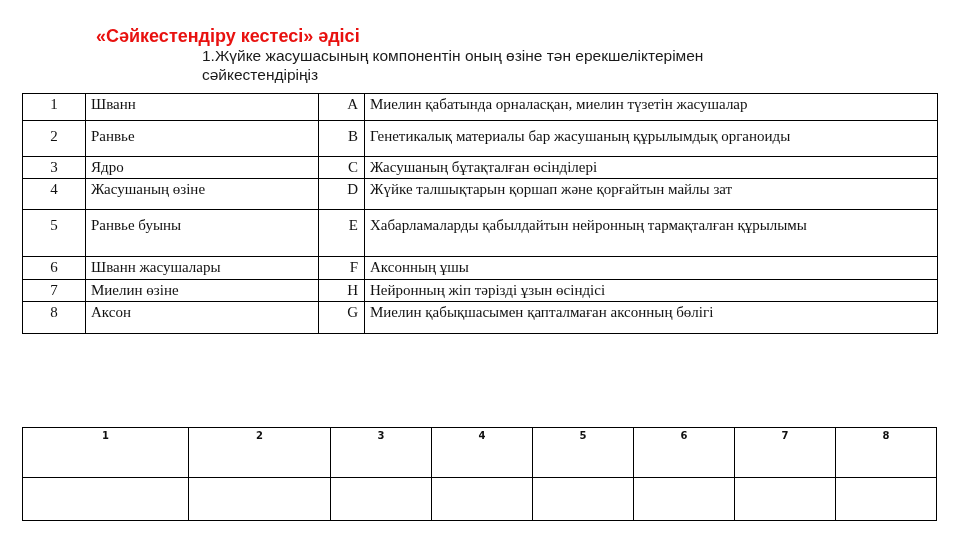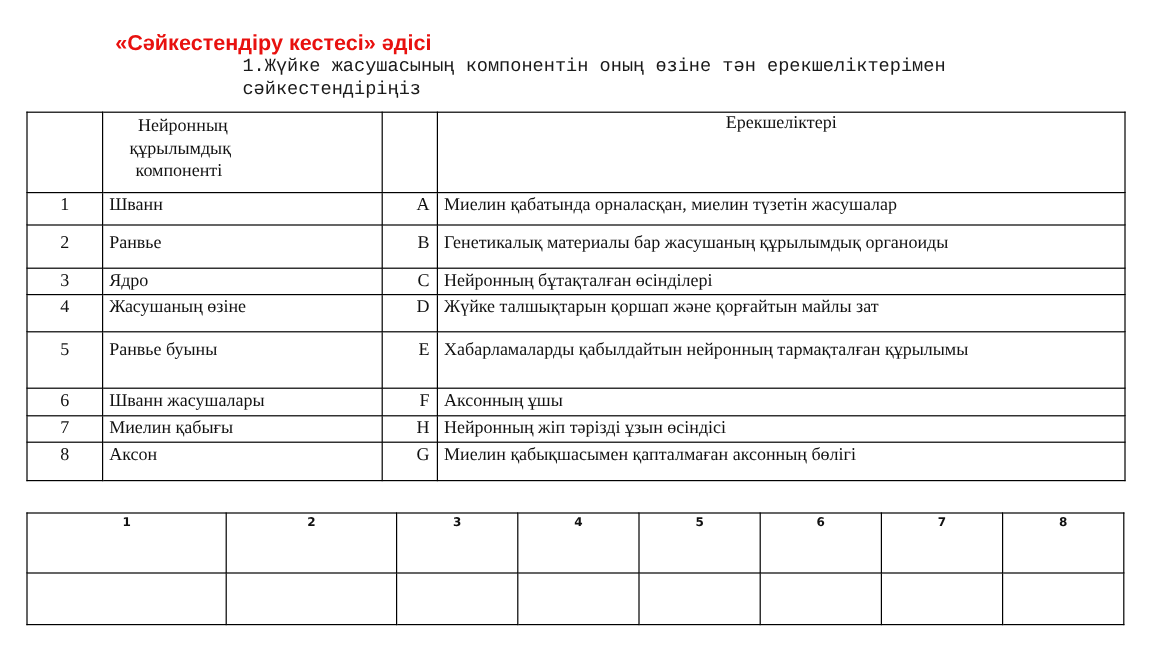--- a/index.html
+++ b/index.html
@@ -22,21 +22,21 @@
     font-weight: bold;
     font-size: 18px;
     color: #e8110f;
     white-space: nowrap;
   }
   .instruction {
     position: absolute;
     left: 202px;
     top: 46px;
     width: 620px;
-    font-family: Liberation Mono, monospace;
+    font-family: Liberation Sans, sans-serif;
     font-size: 15.5px;
     line-height: 19px;
     color: #1a1a1a;
   }
   
   .match-table {
     position: absolute;
     left: 22px;
     top: 93px;
     border-collapse: collapse;
@@ -107,47 +107,37 @@
 <div class="instruction">1.Жүйке жасушасының компонентін оның өзіне тән ерекшеліктерімен сәйкестендіріңіз</div>
 
 <table class="match-table">
   <colgroup>
     <col style="width:63px">
     <col style="width:233px">
     <col style="width:46px">
     <col style="width:573px">
   </colgroup>
   <tbody>
-      <tr class="header" style="height:67px">
-    <td></td>
-    <td class="hdr-comp">
-      <span style="padding-left:3px">Нейронның</span>
-      <span style="padding-left:-2px;margin-left:-4px">құрылымдық</span>
-      <span style="padding-left:1px">компоненті</span>
-    </td>
-    <td></td>
-    <td class="hdr-feat">Ерекшеліктері</td>
-  </tr>
   <tr style="height:27px">
     <td class="num">1</td>
     <td class="comp">Шванн</td>
     <td class="letter">A</td>
     <td class="feat">Миелин қабатында орналасқан, миелин түзетін жасушалар</td>
   </tr>
   <tr style="height:36px">
     <td class="num" style="padding-top:6px">2</td>
     <td class="comp" style="padding-top:6px">Ранвье</td>
     <td class="letter" style="padding-top:6px">B</td>
     <td class="feat" style="padding-top:6px">Генетикалық материалы бар жасушаның құрылымдық органоиды</td>
   </tr>
   <tr style="height:22px">
     <td class="num">3</td>
     <td class="comp">Ядро</td>
     <td class="letter">C</td>
-    <td class="feat">Нейронның бұтақталған өсінділері</td>
+    <td class="feat">Жасушаның бұтақталған өсінділері</td>
   </tr>
   <tr style="height:31px">
     <td class="num">4</td>
     <td class="comp">Жасушаның өзіне</td>
     <td class="letter">D</td>
     <td class="feat">Жүйке талшықтарын қоршап және қорғайтын майлы зат</td>
   </tr>
   <tr style="height:47px">
     <td class="num" style="padding-top:6px">5</td>
     <td class="comp" style="padding-top:6px">Ранвье буыны</td>
@@ -155,21 +145,21 @@
     <td class="feat" style="padding-top:6px;padding-right:40px">Хабарламаларды қабылдайтын нейронның тармақталған құрылымы</td>
   </tr>
   <tr style="height:23px">
     <td class="num">6</td>
     <td class="comp">Шванн жасушалары</td>
     <td class="letter">F</td>
     <td class="feat">Аксонның ұшы</td>
   </tr>
   <tr style="height:22px">
     <td class="num">7</td>
-    <td class="comp">Миелин қабығы</td>
+    <td class="comp">Миелин өзіне</td>
     <td class="letter">H</td>
     <td class="feat">Нейронның жіп тәрізді ұзын өсіндісі</td>
   </tr>
   <tr style="height:32px">
     <td class="num">8</td>
     <td class="comp">Аксон</td>
     <td class="letter">G</td>
     <td class="feat">Миелин қабықшасымен қапталмаған  аксонның бөлігі</td>
   </tr>
 </tbody>

